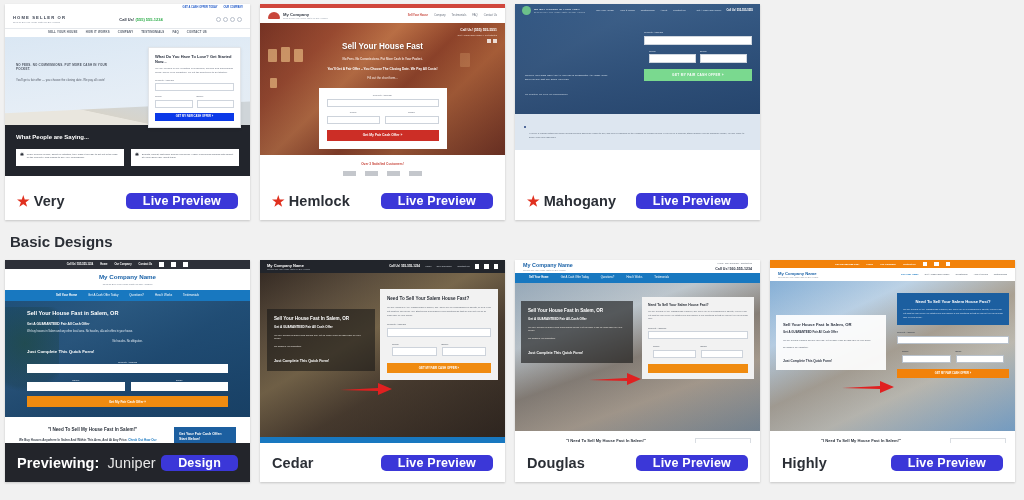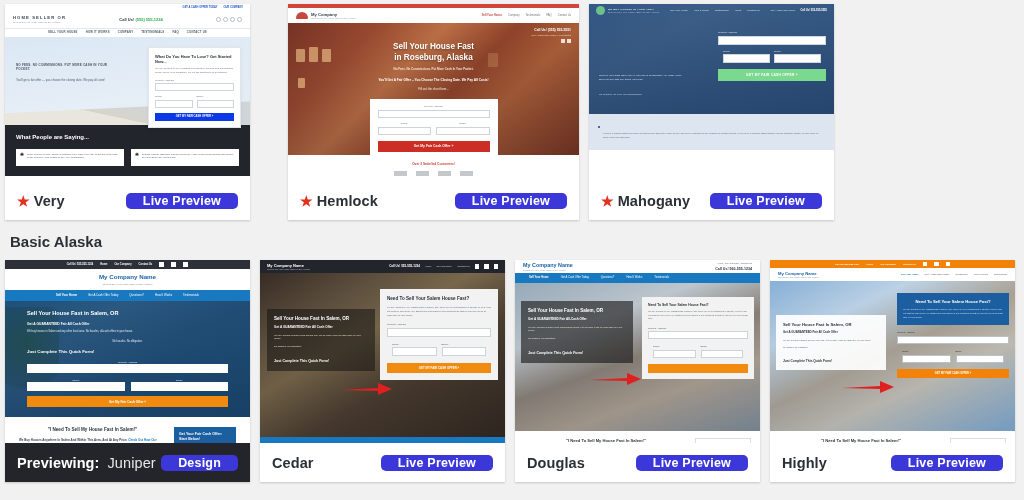--- a/index.html
+++ b/index.html
@@ -360,21 +360,21 @@
       </div>
       <div class="cardfoot">
         <div class="cardname">
           <span class="star">★</span>
             <span>Very</span>
         </div>
         <button class="btn">Live Preview</button>
       </div>
     </div>
 
-    <div class="card" style="width:291px;height:216px;margin-left:28px;">
+    <div class="card" style="width:245px;height:216px;">
       <div class="thumb">
         <div class="mini">
           <div class="hem-top"></div>
           <div class="hem-nav">
             <div class="hem-brand">
               <div class="hem-logo"></div>
               <div class="hem-name"><span>My Company</span><small>Need To Sell Your House Fast? We Buy Houses!</small></div>
             </div>
             <div class="hem-links">
               <span>Sell Your House</span>
@@ -393,21 +393,20 @@
             <div class="hem-call">
               <b>Call Us! (555) 555-5551</b>
               <i>Get A Cash Offer Today  •  Get Started</i>
               <div class="hem-soc">
                   <u></u>
                   <u></u>
                 </div>
             </div>
             <div class="hem-hero-in">
               <div class="hem-h1">Sell Your House Fast</div>
-              <div class="hem-h1">in Roseburg, Alaska</div>
               <div class="hem-h2">No Fees. No Commissions. Put More Cash In Your Pocket.</div>
               <div class="hem-h3">You'll Get A Fair Offer – You Choose The Closing Date. We Pay All Costs!</div>
               <div class="hem-h4">Fill out the short form...</div>
               <div class="hem-form">
                 <span class="lab">Property Address*</span>
                 <div class="inp"></div>
                 <div class="hem-row">
                   <div>
                       <span class="lab">Phone</span>
                       <div class="inp"></div>
@@ -490,21 +489,21 @@
           <span class="star">★</span>
             <span>Mahogany</span>
         </div>
         <button class="btn">Live Preview</button>
       </div>
     </div>
 
     <div style="flex:1;"></div>
   </div>
 
-  <div class="section-title">Basic Alaska</div>
+  <div class="section-title">Basic Designs</div>
 
   <div class="row">
 
     <div class="card" style="width:245px;height:222px;">
       <div class="thumb">
         <div class="mini">
           <div class="jun-util">
             <span>Call Us! 555-555-1234</span>
             <span>Home</span>
             <span>Our Company</span>

